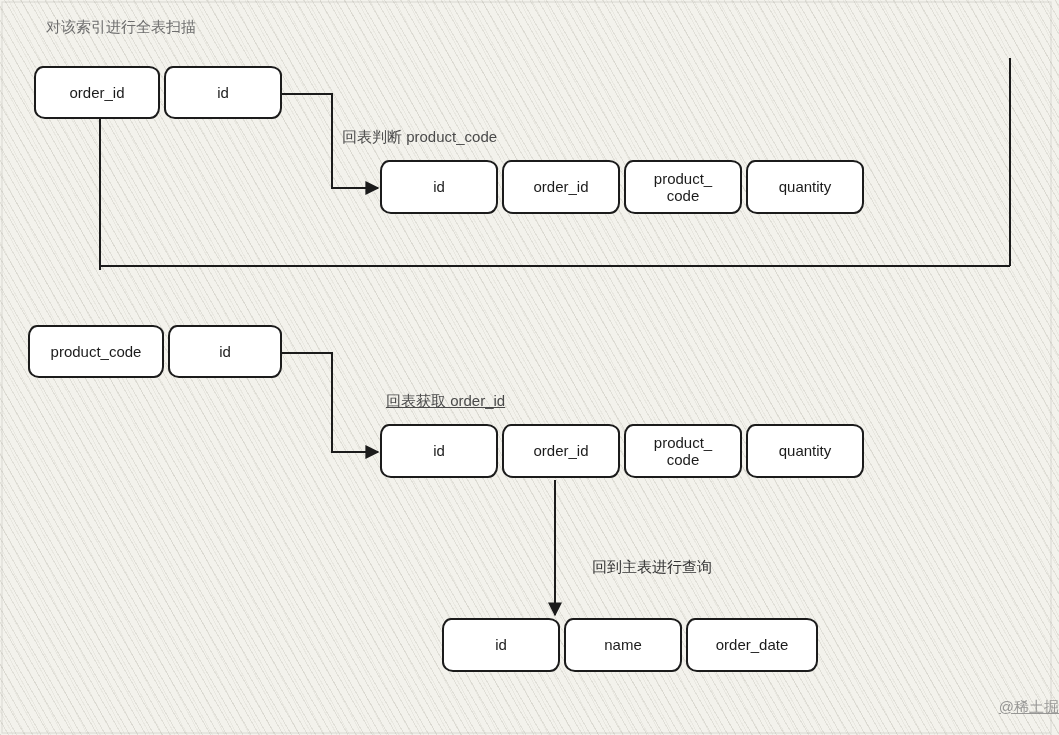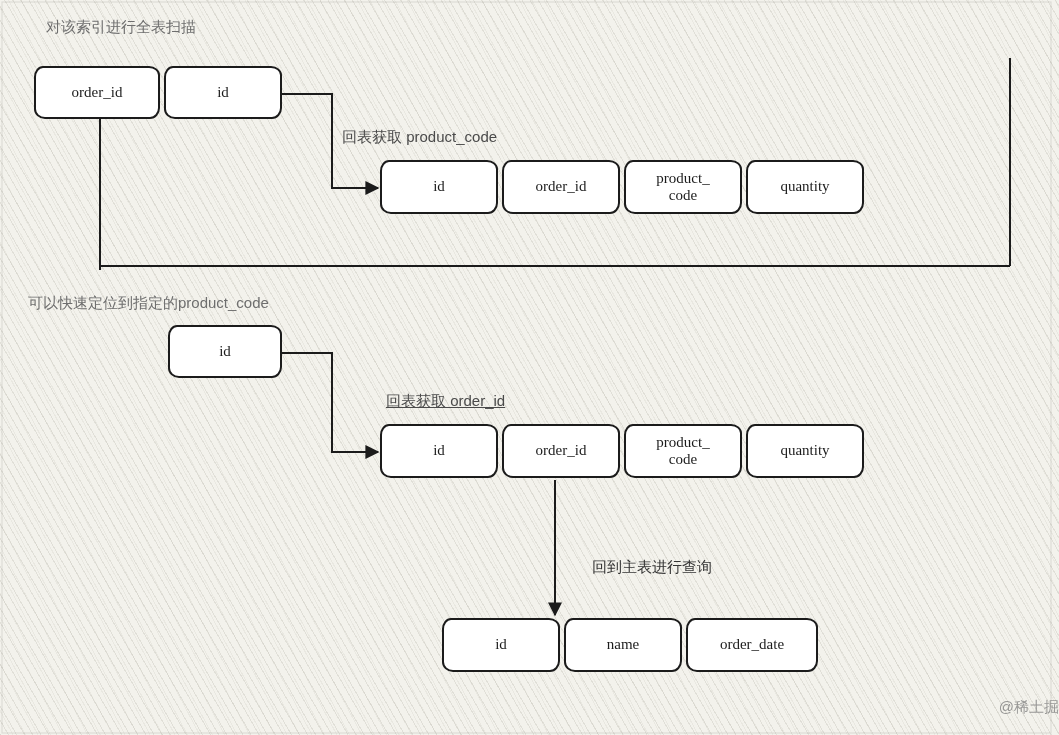--- a/index.html
+++ b/index.html
@@ -40,39 +40,39 @@
     align-items: center;
     justify-content: center;
     text-align: center;
     line-height: 1.15;
     box-sizing: border-box;
     
     border-top-left-radius: 9px 11px;
     border-top-right-radius: 11px 9px;
     border-bottom-left-radius: 11px 10px;
     border-bottom-right-radius: 10px 11px;
-    font-family: Liberation Serif, serif;
   }
 
   svg.wires {
     position: absolute;
     left: 0; top: 0;
     width: 1059px; height: 735px;
     overflow: visible;
     pointer-events: none;
   }
 
   .watermark {
     position: absolute;
     right: 0;
     bottom: 18px;
     color: #7a7a7a;
     opacity: 0.75;
     font-family: sans-serif;
     font-size: 15px;
+    text-decoration: underline;
   }
 </style>
 </head>
 <body>
 
 <div class="canvas">
 
   <svg class="wires" viewBox="0 0 1059 735">
     <defs>
       <marker id="arrow" viewBox="0 0 10 10" refX="9" refY="5" markerWidth="7" markerHeight="7" orient="auto-start-reverse">
@@ -118,30 +118,30 @@
 
     <path d="M 100 379 L 100 526" fill="none" stroke="#1b1b1b" stroke-width="0"></path>
 
   </svg>
 
   <div class="label" style="left:46px; top:18px;">对该索引进行全表扫描</div>
 
   <div class="cell" style="left:34px; top:66px; width:126px; height:53px;">order_id</div>
   <div class="cell" style="left:164px; top:66px; width:118px; height:53px;">id</div>
 
-  <div class="label" style="left:342px; top:128px; color:#4a4a4a;">回表获取 product_code</div>
+  <div class="label" style="left:342px; top:128px; color:#4a4a4a;">回表判断 product_code</div>
 
   <div class="cell" style="left:380px; top:160px; width:118px; height:54px;">id</div>
   <div class="cell" style="left:502px; top:160px; width:118px; height:54px;">order_id</div>
   <div class="cell" style="left:624px; top:160px; width:118px; height:54px; white-space:pre-line;">product_
 code</div>
   <div class="cell" style="left:746px; top:160px; width:118px; height:54px;">quantity</div>
 
-  <div class="label" style="left:28px; top:294px;">可以快速定位到指定的product_code</div>
 
+  <div class="cell" style="left:28px; top:325px; width:136px; height:53px;">product_code</div>
   <div class="cell" style="left:168px; top:325px; width:114px; height:53px;">id</div>
 
   <div class="label" style="left:386px; top:392px; color:#4a4a4a;text-decoration:underline;">回表获取 order_id</div>
 
   <div class="cell" style="left:380px; top:424px; width:118px; height:54px;">id</div>
   <div class="cell" style="left:502px; top:424px; width:118px; height:54px;">order_id</div>
   <div class="cell" style="left:624px; top:424px; width:118px; height:54px; white-space:pre-line;">product_
 code</div>
   <div class="cell" style="left:746px; top:424px; width:118px; height:54px;">quantity</div>
 

